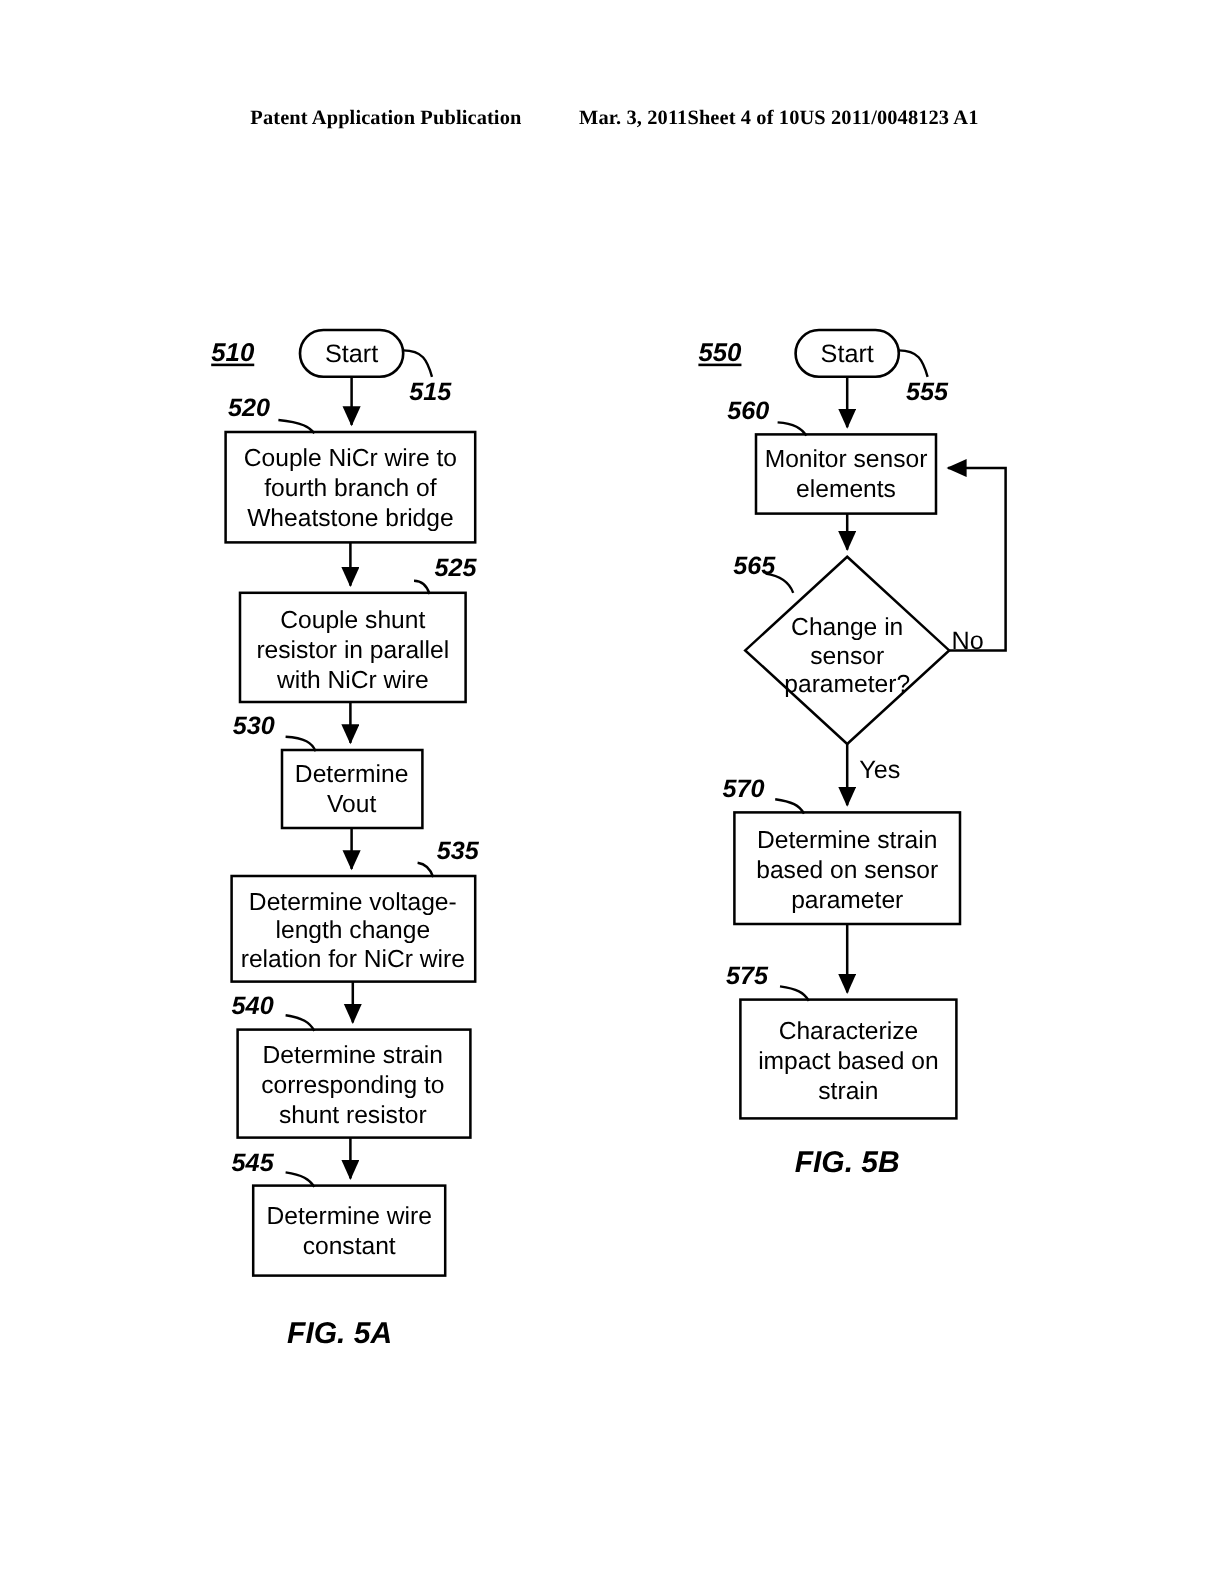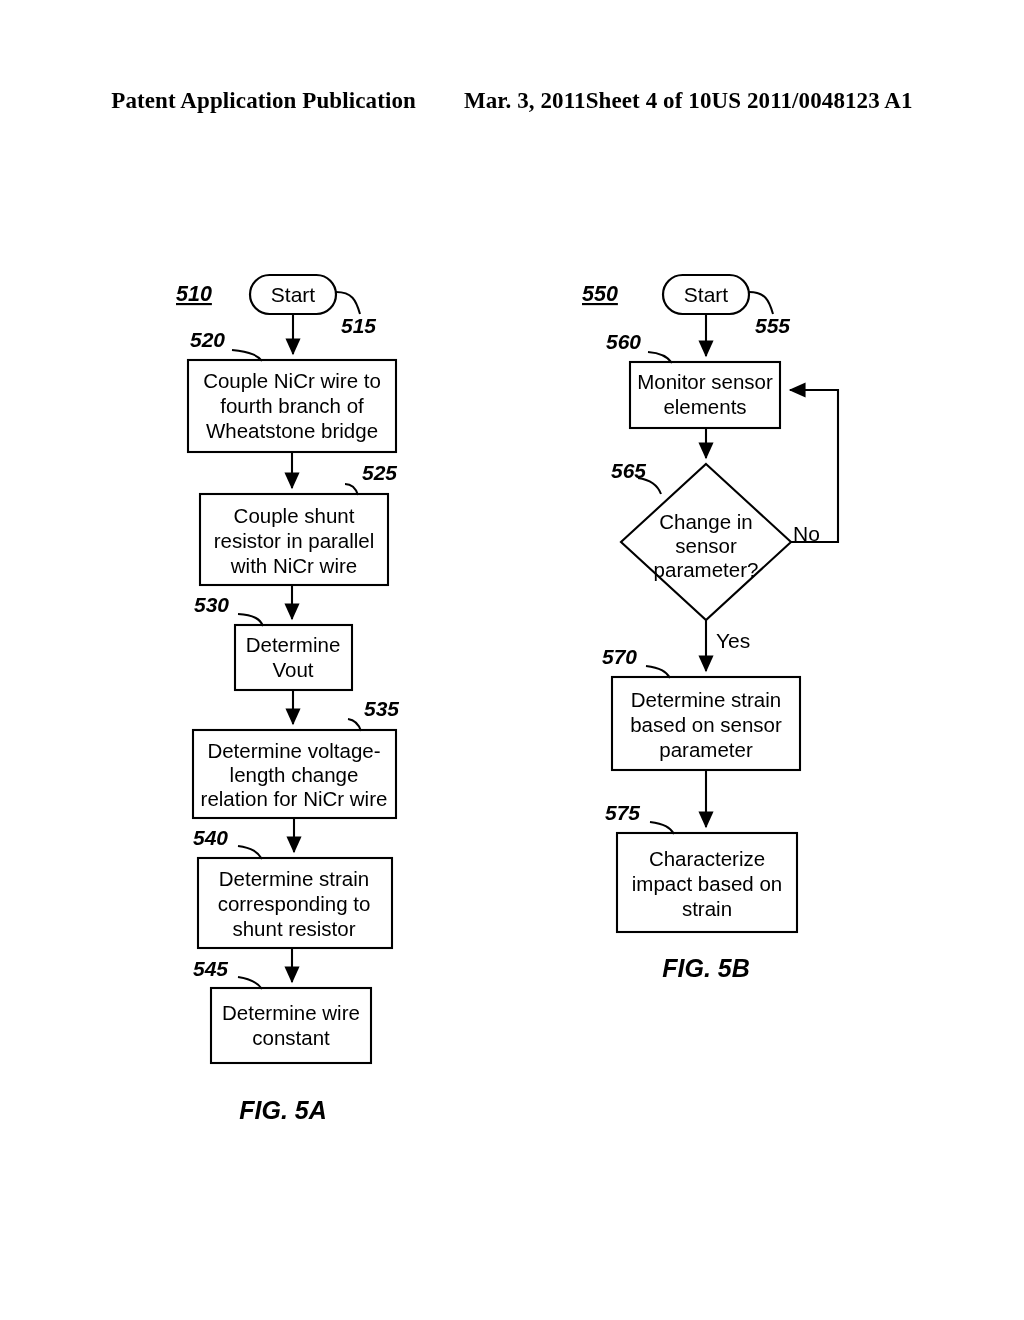--- a/index.html
+++ b/index.html
@@ -24,21 +24,21 @@
   .page-header {
     position: absolute;
     top: 88px;
     left: 0;
     width: 1024px;
     display: flex;
     justify-content: center;
     align-items: flex-end;
     font-family: "Liberation Serif", serif;
     font-weight: bold;
-    font-size: 23px;
+    font-size: 17px;
     letter-spacing: 0.1px;
     white-space: nowrap;
   }
   .hdr-pub { }
   .hdr-date { margin-left: 48px; }
   .hdr-sheet { }
   .hdr-num { }
 
   svg.figure {
     position: absolute;

